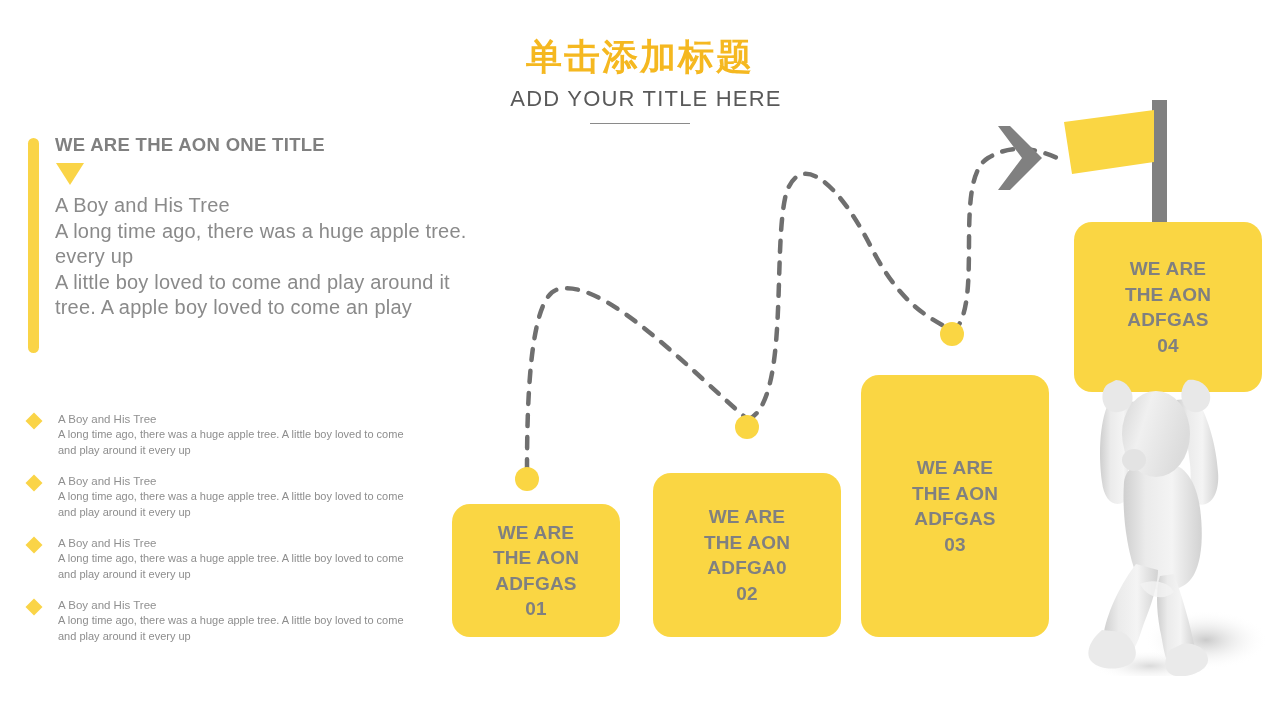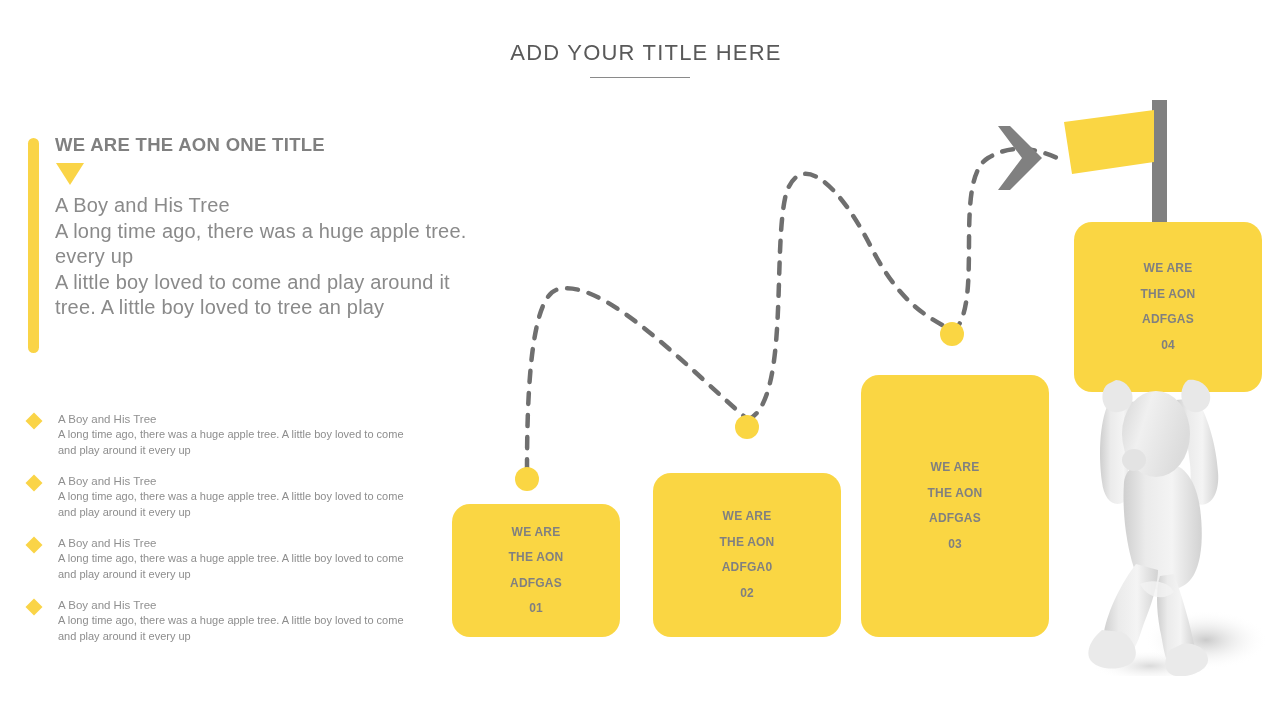--- a/index.html
+++ b/index.html
@@ -55,21 +55,21 @@
   .bullet .b-title{font-size:11.5px;color:#909090;line-height:15px;}
   .bullet .b-text{font-size:11px;color:#8d8d8d;line-height:15.5px;width:352px;}
 
   
   .connector{position:absolute;left:0;top:0;width:1280px;height:720px;pointer-events:none;}
 
   
   .card{
     position:absolute;background:#FAD643;border-radius:18px;
     display:flex;align-items:center;justify-content:center;text-align:center;
-    color:#808080;font-weight:bold;font-size:12px;line-height:25.5px;
+    color:#808080;font-weight:bold;font-size:19px;line-height:25.5px;
     letter-spacing:.2px;
   }
   .card .card-inner{white-space:pre-line;}
   #card1{left:452px;top:504px;width:168px;height:133px;}
   #card2{left:653px;top:473px;width:188px;height:164px;}
   #card3{left:861px;top:375px;width:188px;height:262px;}
   #card4{left:1074px;top:222px;width:188px;height:170px;}
 
   .dot{position:absolute;width:24px;height:24px;border-radius:50%;background:#FAD643;}
   #dot1{left:515px;top:467px;}
@@ -92,34 +92,35 @@
     position:absolute;left:1246px;top:330px;width:34px;height:18px;
     font-size:8px;color:#d9d9d9;opacity:.55;overflow:hidden;white-space:nowrap;
   }
 </style>
 </head>
 <body>
 
 <div class="slide">
 
   <div class="header">
+    <div class="title-cn">单击添加标题</div>
     <div class="title-en">ADD YOUR TITLE HERE</div>
     <div class="title-rule"></div>
   </div>
 
   <div class="left-bar"></div>
   <div class="lead-head">WE ARE THE AON ONE TITLE</div>
   <div class="lead-tri"></div>
 
   <div class="lead-body">
     <div>A Boy and His Tree</div>
     <div>A long time ago, there was a huge apple tree.</div>
     <div>every up</div>
     <div>A little boy loved to come and play around it</div>
-    <div>tree. A little boy loved to tree an play</div>
+    <div>tree. A apple boy loved to come an play</div>
   </div>
 
   <div class="bullets">
     <div class="bullet">
       <span class="dia"></span>
       <div class="b-title">A Boy and His Tree</div>
       <div class="b-text">A long time ago, there was a huge apple tree. A little boy loved to come and play around it every up</div>
     </div>
     <div class="bullet">
       <span class="dia"></span>

